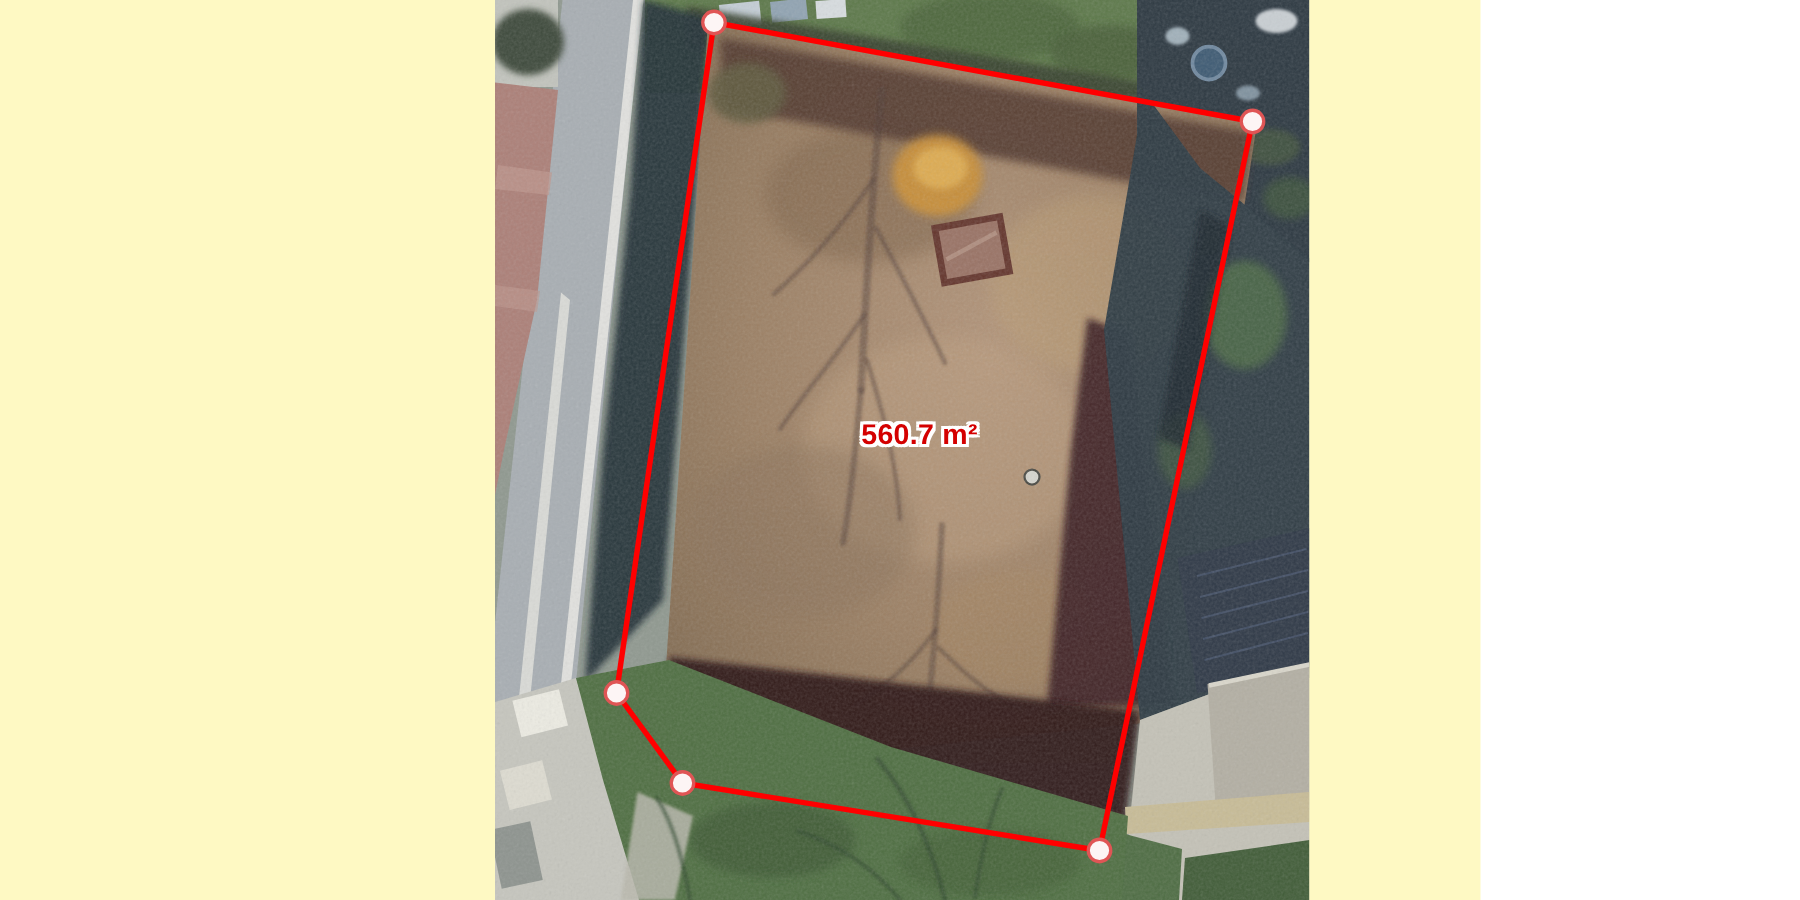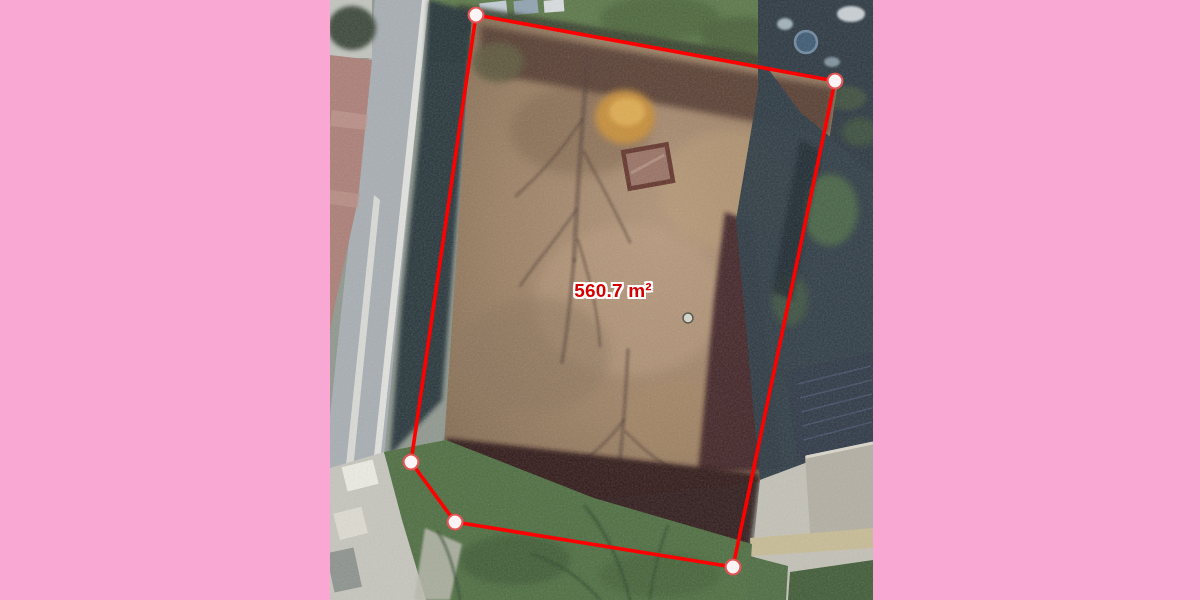--- a/index.html
+++ b/index.html
@@ -1,16 +1,16 @@
 <!DOCTYPE html>
 <html><head>
 <meta charset="utf-8">
 <style>
   html,body{margin:0;padding:0;background:#ffffff;font-family:"Liberation Sans",sans-serif;}
-  .stage{position:relative;width:1200px;height:600px;background:#f9a8d4;overflow:hidden;}
+  .stage{position:relative;width:987px;height:600px;background:#fef9c3;overflow:hidden;}
   .aerial{position:absolute;top:0;left:330px;width:543px;height:600px;overflow:hidden;}
   .aerial svg{display:block;filter:blur(0.4px) saturate(0.95);}
   .overlay{position:absolute;top:0;left:0;width:1200px;height:600px;}
   .area-label{
     position:absolute;
     transform:translate(-50%,-50%);
     font-weight:700;
     font-size:19px;
     letter-spacing:0.2px;
     white-space:nowrap;

